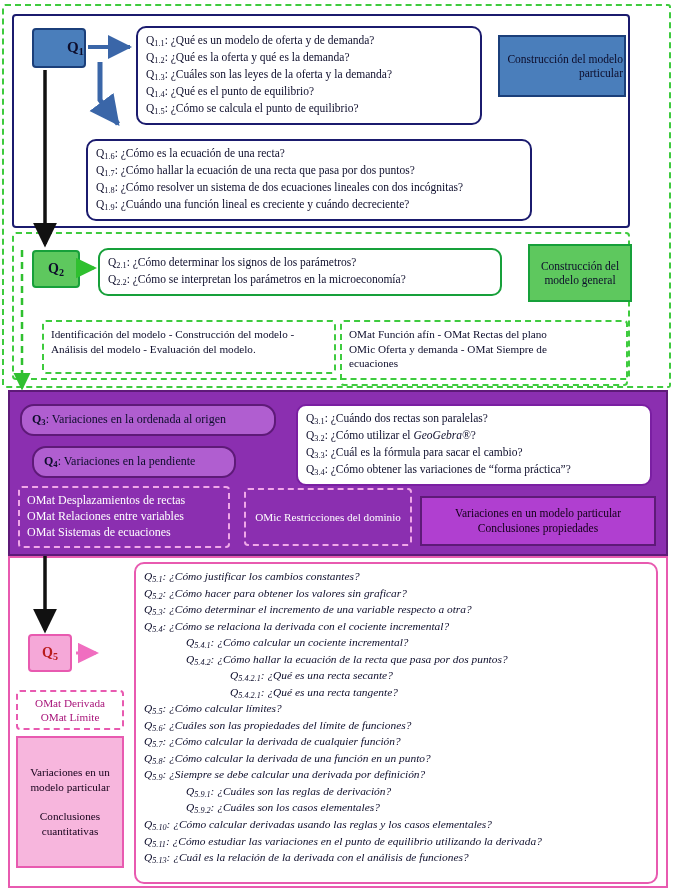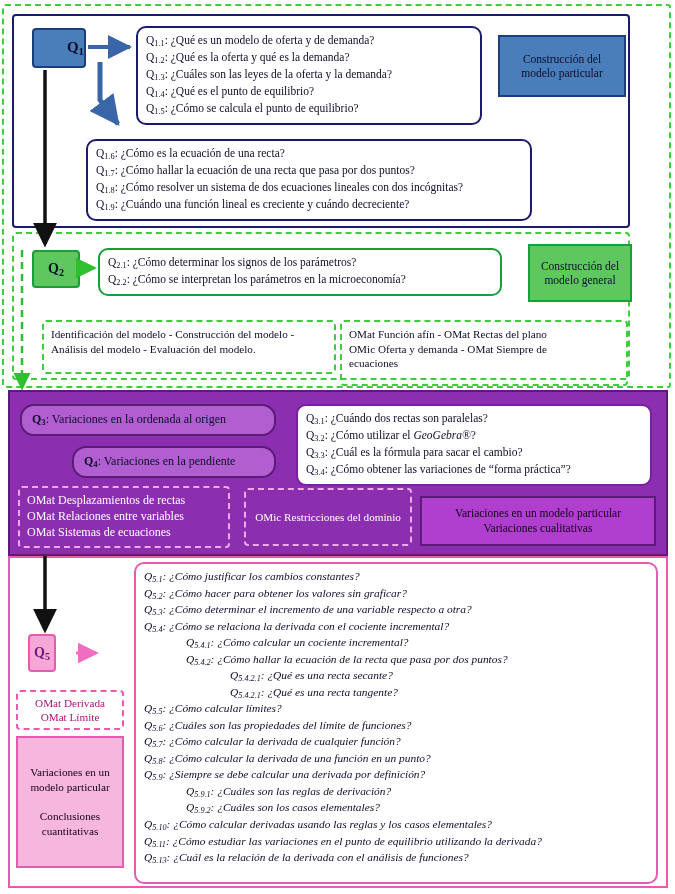--- a/index.html
+++ b/index.html
@@ -45,21 +45,21 @@
     background: #4a7ebb; border: 2px solid #1b3f7a; border-radius: 4px;
     display: flex; align-items: center; justify-content: flex-end;
     font-weight: bold; font-size: 15px; color: #0d0d2b;
   }
   #q1-questions { left: 136px; top: 26px; width: 346px; }
   #q1-questions2 { left: 86px; top: 139px; width: 446px; }
   #navy-label {
     left: 498px; top: 35px; width: 128px; height: 62px;
     background: #4a7ebb; border: 2px solid #1b3f7a;
     display: flex; align-items: center; justify-content: center;
-    text-align: center; font-size: 11.5px; line-height: 1.25; padding: 20px;
+    text-align: right; font-size: 11.5px; line-height: 1.25; padding: 1px;
   }
 
   
   #sec2-frame {
     left: 12px; top: 232px; width: 618px; height: 148px;
     border: 2px dashed #3ecb3e; border-radius: 4px;
   }
   #q2-node {
     left: 32px; top: 250px; width: 48px; height: 38px;
     background: #5ec85e; border: 2px solid #17a03a; border-radius: 4px;
@@ -92,21 +92,21 @@
   #q3-node {
     left: 20px; top: 404px; width: 256px; height: 32px;
     background: #b05ed0; border: 2px solid #5e1a78; border-radius: 14px;
     display: flex; align-items: center; padding-left: 10px;
     font-size: 12px; color: #0d0d2b;
   }
   #q4-node {
     left: 32px; top: 446px; width: 204px; height: 32px;
     background: #b05ed0; border: 2px solid #5e1a78; border-radius: 14px;
     display: flex; align-items: center; padding-left: 10px;
-    font-size: 12px; color: #0d0d2b; margin-left: 40px;
+    font-size: 12px; color: #0d0d2b;
   }
   #q3-questions { left: 296px; top: 404px; width: 356px; }
   #purple-tag-left {
     left: 18px; top: 486px; width: 212px; height: 62px;
     border: 2px dashed #f0a8e8; border-radius: 4px;
     padding: 4px 7px; font-size: 12px; line-height: 1.35;
     color: #ffffff;
   }
   #purple-tag-mid {
     left: 244px; top: 488px; width: 168px; height: 58px;
@@ -120,24 +120,24 @@
     display: flex; align-items: center; justify-content: center;
     text-align: center; font-size: 11.5px; line-height: 1.3; color: #120018;
   }
 
   
   #sec5-frame {
     left: 8px; top: 556px; width: 660px; height: 332px;
     border: 2px solid #e85ab0; background: #ffffff;
   }
   #q5-node {
-    left: 28px; top: 634px; width: 28px; height: 38px;
+    left: 28px; top: 634px; width: 44px; height: 38px;
     background: #f5a8d8; border: 2px solid #e85ab0; border-radius: 4px;
     display: flex; align-items: center; justify-content: center;
-    font-weight: bold; font-size: 14px; color: #701a75;
+    font-weight: bold; font-size: 14px; color: #b91c1c;
   }
   #pink-tag-omat {
     left: 16px; top: 690px; width: 108px; height: 40px;
     border: 2px dashed #e85ab0; border-radius: 4px;
     display: flex; flex-direction: column; align-items: center; justify-content: center;
     font-size: 11.2px; line-height: 1.25; color: #a8147a;
   }
   #pink-tag-var {
     left: 16px; top: 736px; width: 108px; height: 132px;
     border: 2px solid #e85ab0; background: #f7b6dd;
@@ -229,21 +229,21 @@
 
   <div class="abs" id="purple-tag-left">
     <div>OMat Desplazamientos de rectas</div>
     <div>OMat Relaciones entre variables</div>
     <div>OMat Sistemas de ecuaciones</div>
   </div>
   <div class="abs" id="purple-tag-mid">OMic Restricciones del dominio</div>
   <div class="abs" id="purple-label">
     <div>
       <div>Variaciones en un modelo particular</div>
-      <div>Variaciones cualitativas</div>
+      <div>Conclusiones propiedades</div>
     </div>
   </div>
 
   <div class="abs" id="sec5-frame"></div>
 
   <div class="abs" id="q5-node">
     <span>Q<span class="sub">5</span></span>
   </div>
 
   <div class="abs" id="pink-tag-omat">

